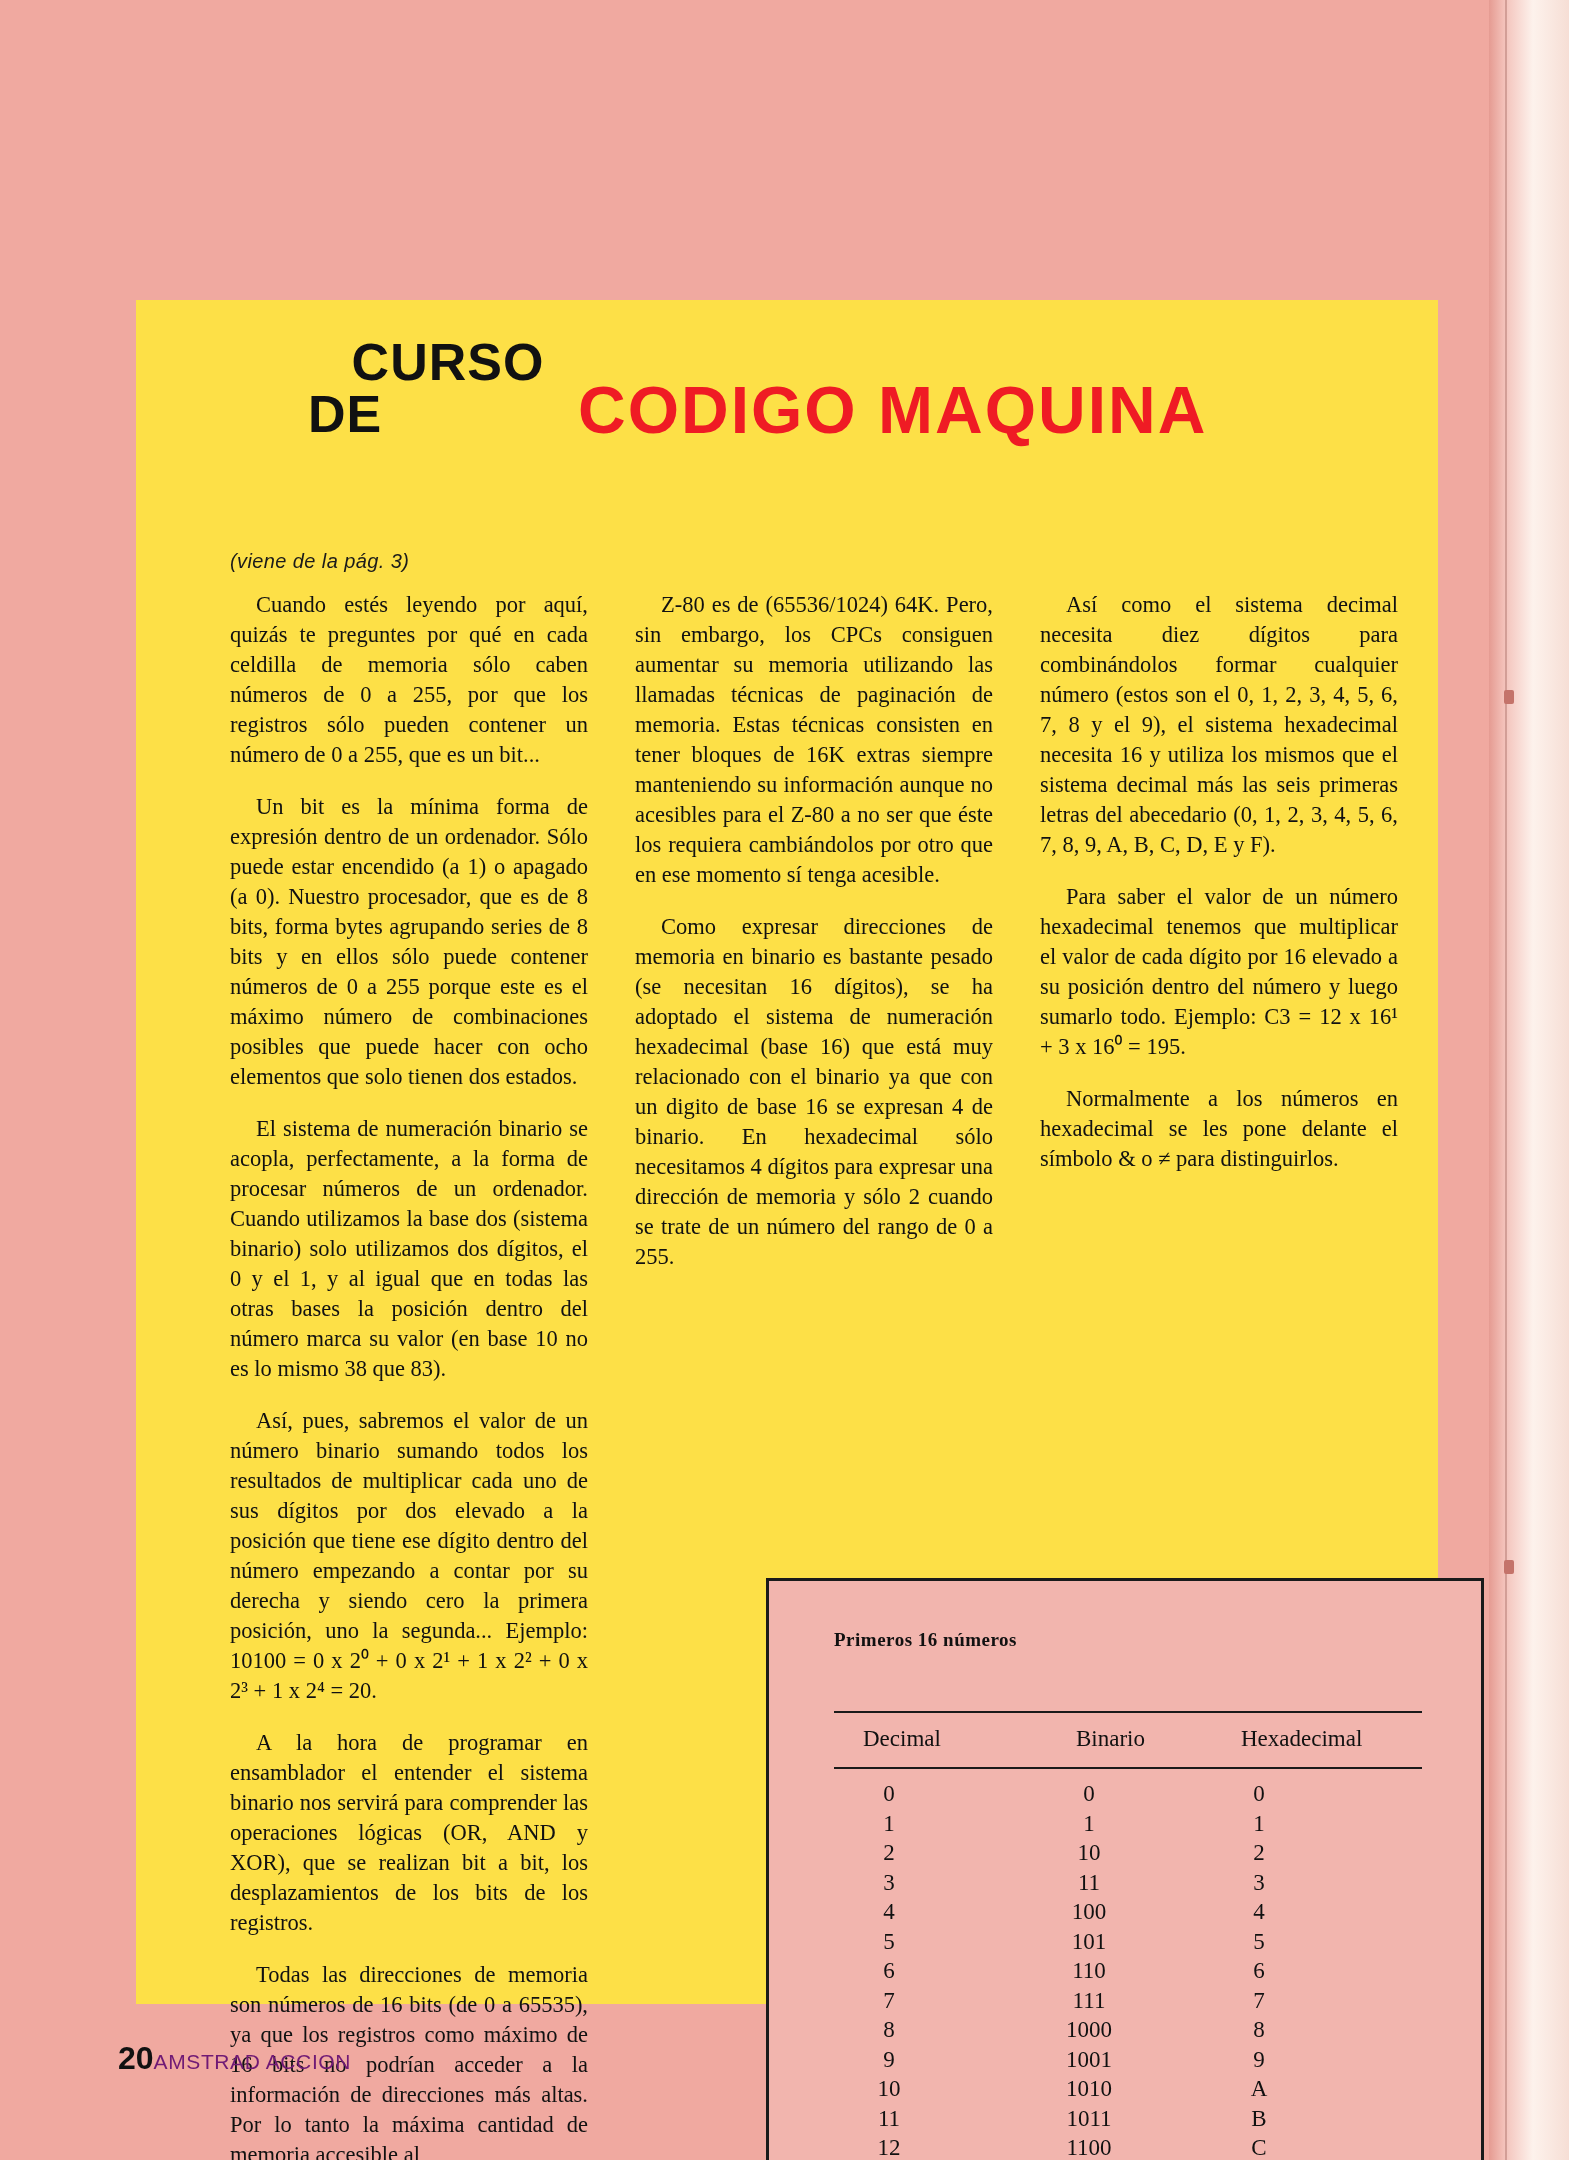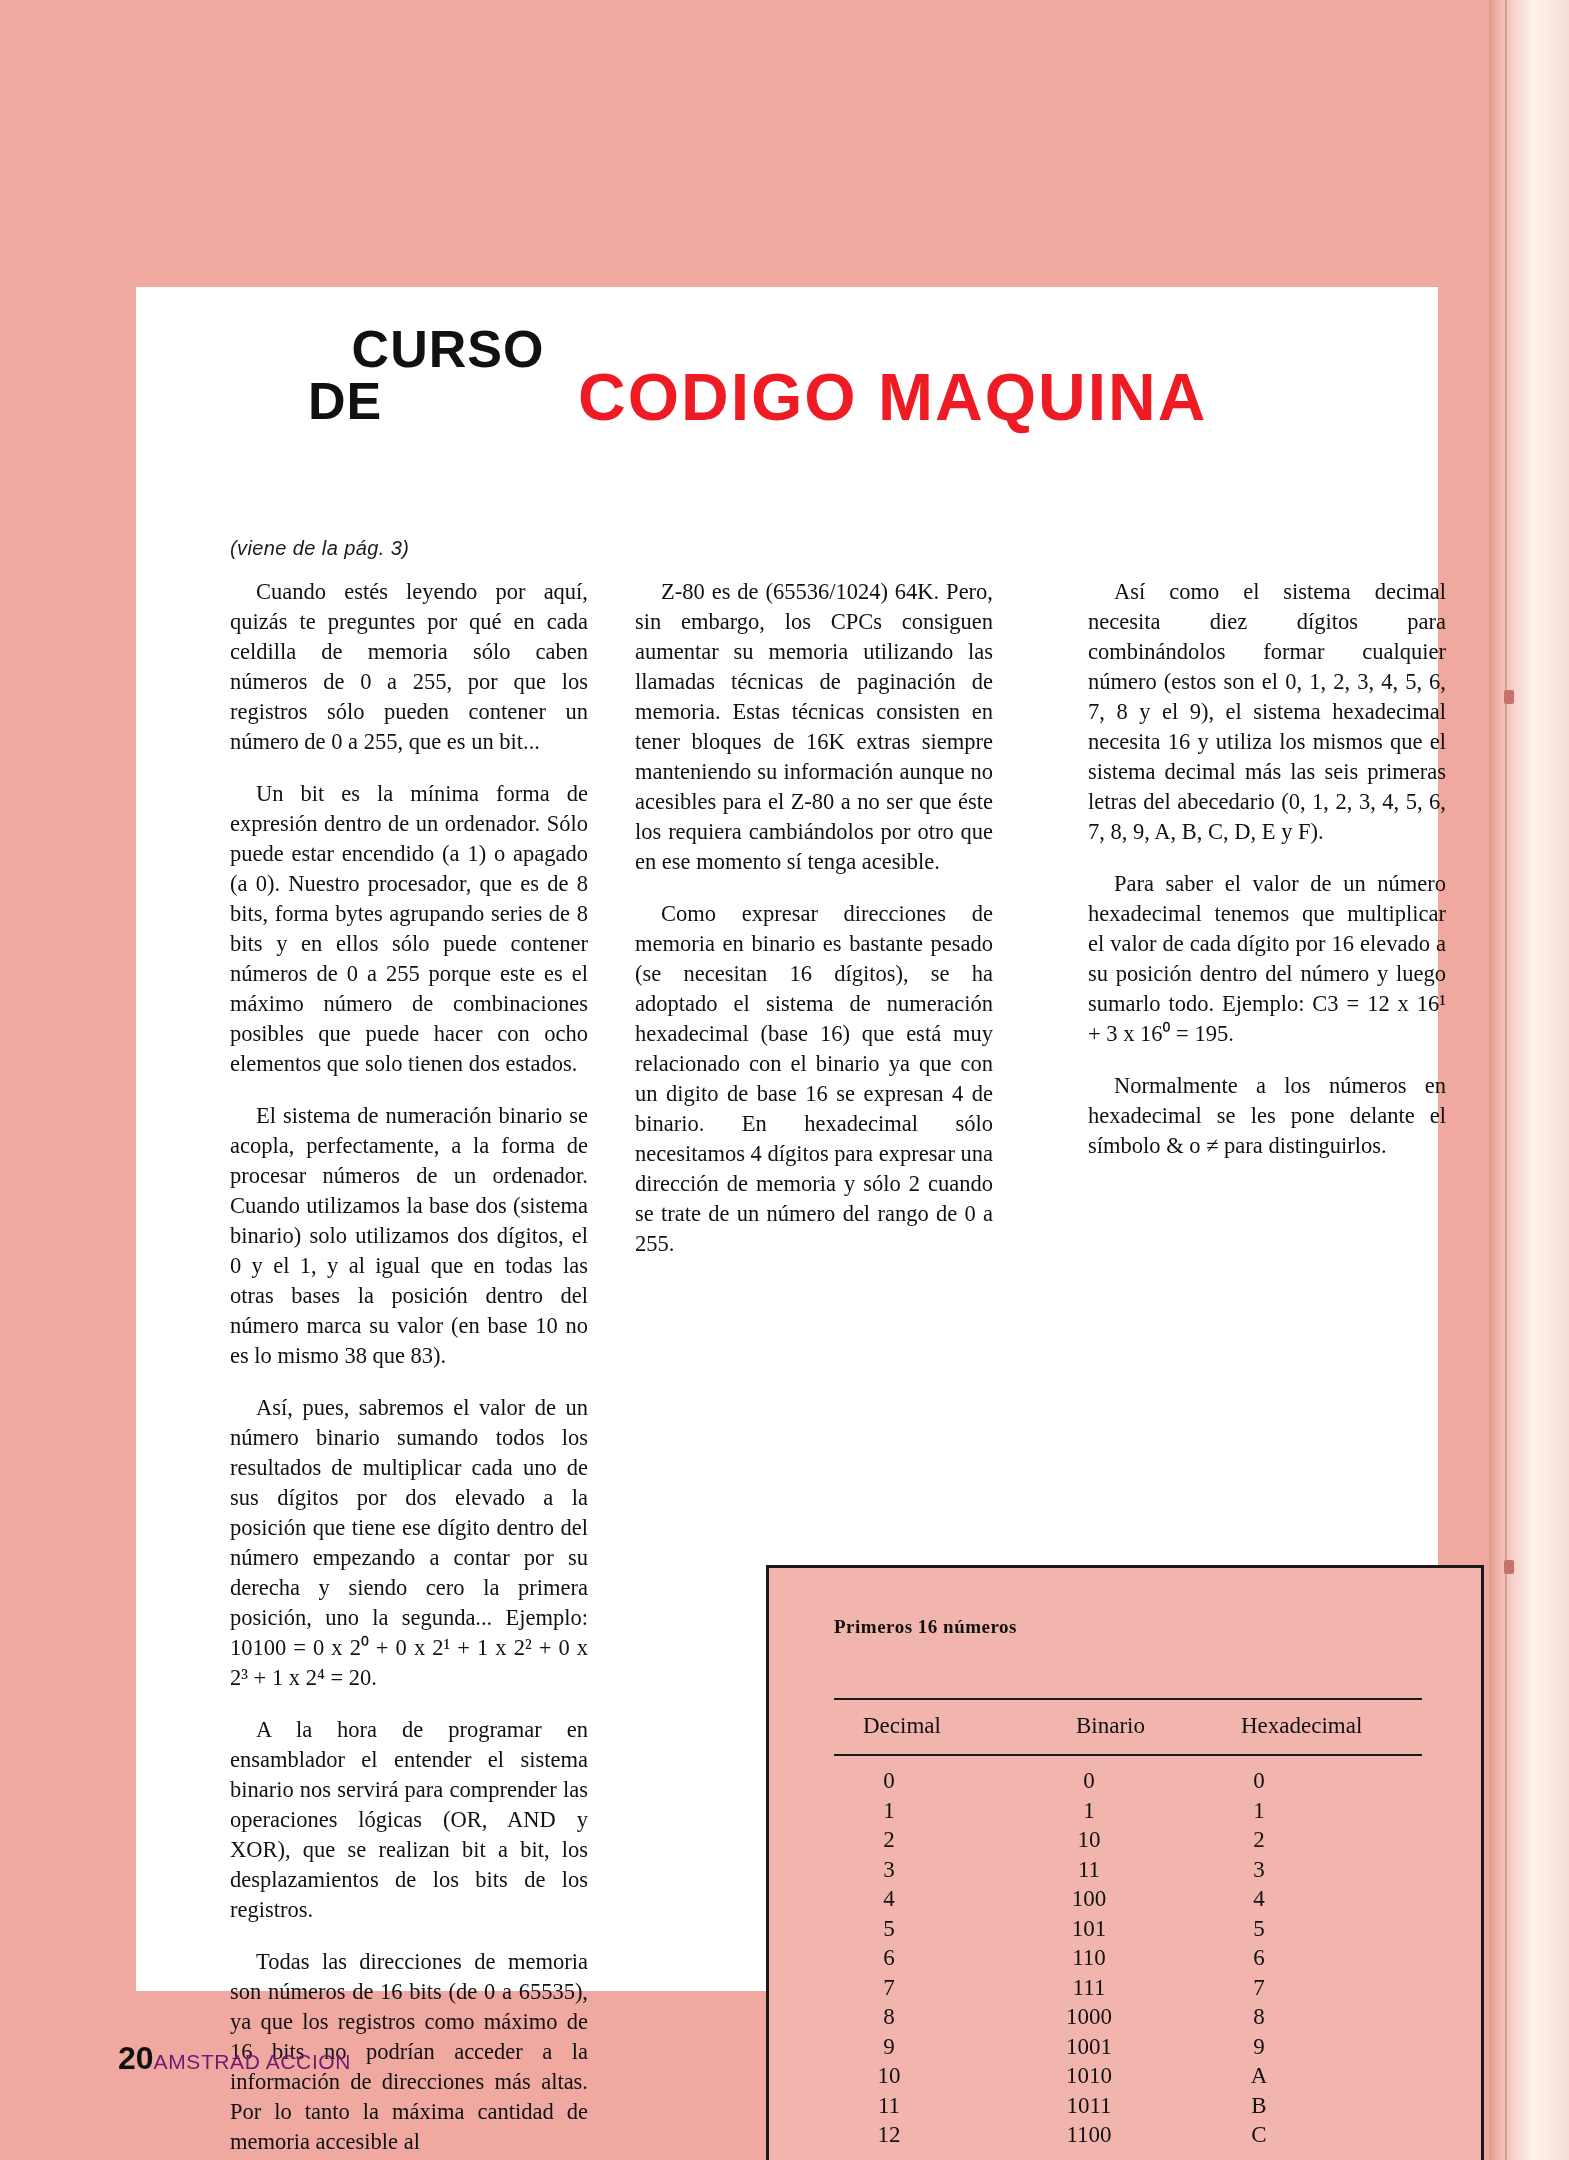--- a/index.html
+++ b/index.html
@@ -39,24 +39,24 @@
     background: #c4736a;
     border-radius: 2px;
   }
   .edge-mark.m1 { top: 690px; }
   .edge-mark.m2 { top: 1560px; }
 
   
   .sheet {
     position: absolute;
     left: 118px;
-    top: 287px;
+    top: 300px;
     width: 1320px;
     height: 1704px;
-    background: #ffffff;
+    background: #fde047;
     text-decoration: underline;
   }
   .sheet-bar {
     position: absolute;
     left: 0;
     top: 0;
     width: 18px;
     height: 1704px;
     background: #f0a9a0;
   }
@@ -117,21 +117,21 @@
     top: 290px;
     width: 1168px;
   }
   .col {
     position: absolute;
     top: 0;
     width: 358px;
   }
   .col1 { left: 0; }
   .col2 { left: 405px; }
-  .col3 { left: 810px; margin-left: 48px; }
+  .col3 { left: 810px; }
   .col p {
     margin: 0 0 22px 0;
     font-size: 22.5px;
     line-height: 30px;
     text-align: justify;
     text-indent: 26px;
     color: #111;
     hyphens: manual;
   }
 

